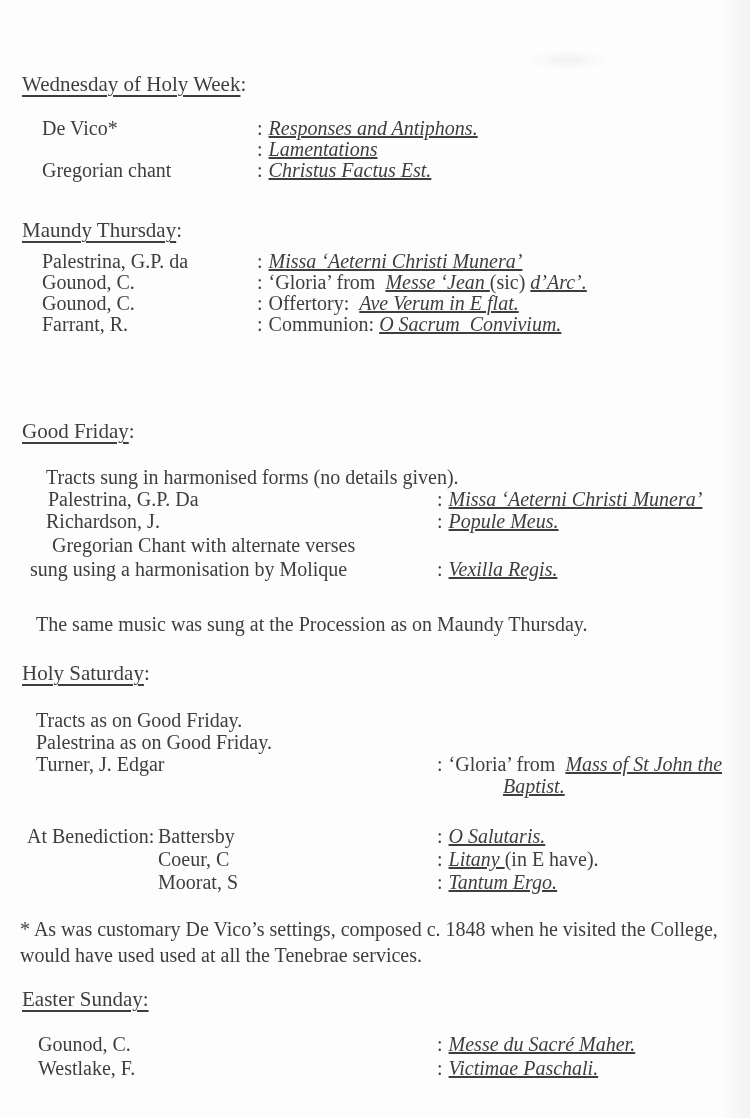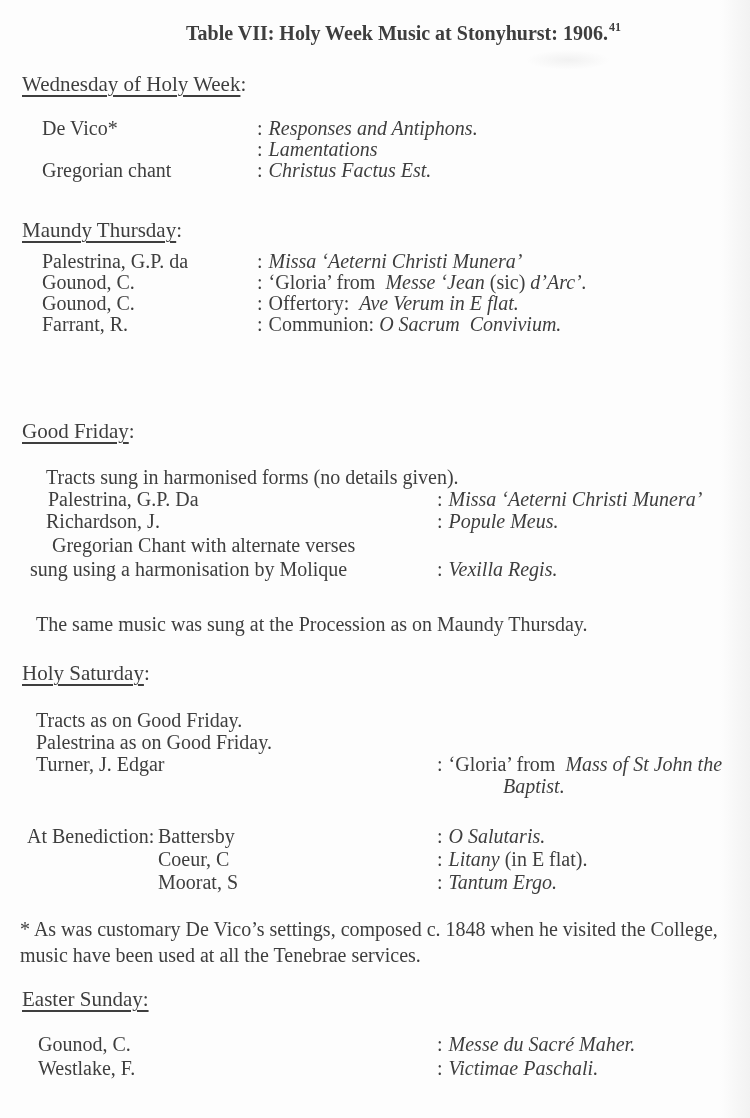--- a/index.html
+++ b/index.html
@@ -17,32 +17,31 @@
   }
   .title{
     position:absolute; left:186px; top:21px;
     font-weight:bold; font-size:20px; white-space:pre;
   }
   .title sup{font-size:12px; position:relative; top:-1px; margin-left:1px;}
   .row{position:absolute; left:0; width:100%; height:22px; line-height:22px;}
   .cell{position:absolute; top:0; white-space:pre;}
   .h{font-size:21px; line-height:24px;}
   .u{text-decoration:underline; text-underline-offset:4px; text-decoration-thickness:1.5px;}
-  .it{font-style:italic;}
+  .it{font-style:italic;text-decoration:underline;}
   .sep{margin-right:6px;}
   .line2{display:block; line-height:22px;}
   .fn{position:absolute; left:20px; top:916px; line-height:26px;}
   .fn div{white-space:pre;}
 </style>
 </head>
 <body>
 
 <div class="page">
 
-  <div class="title"><span>Table VII: Holy Week Music at Stonyhurst: 1906.</span><sup>41</sup></div>
 
   <div class="row h" style="top:72px">
       <span class="cell" style="left:22px"><span class="u">Wednesday of Holy Week</span><span>:</span></span>
     </div>
 
   <div class="row" style="top:117px">
       <span class="cell" style="left:42px">De Vico*</span>
       <span class="cell" style="left:257px"><span class="sep">:</span><span class="it">Responses and Antiphons.</span></span>
     </div>
 
@@ -129,31 +128,31 @@
     </div>
 
   <div class="row" style="top:825px">
       <span class="cell" style="left:27px">At Benediction:</span>
       <span class="cell" style="left:158px">Battersby</span>
       <span class="cell" style="left:437px"><span class="sep">:</span><span class="it">O Salutaris.</span></span>
     </div>
 
   <div class="row" style="top:848px">
       <span class="cell" style="left:158px">Coeur, C</span>
-      <span class="cell" style="left:437px"><span class="sep">:</span><span class="it">Litany </span><span>(in E flat).</span></span>
+      <span class="cell" style="left:437px"><span class="sep">:</span><span class="it">Litany </span><span>(in E have).</span></span>
     </div>
 
   <div class="row" style="top:871px">
       <span class="cell" style="left:158px">Moorat, S</span>
       <span class="cell" style="left:437px"><span class="sep">:</span><span class="it">Tantum Ergo.</span></span>
     </div>
 
   <div class="fn">
     <div>* As was customary De Vico’s settings, composed c. 1848 when he visited the College,</div>
-    <div>music have been used at all the Tenebrae services.</div>
+    <div>would have used used at all the Tenebrae services.</div>
   </div>
 
   <div class="row h" style="top:987px">
       <span class="cell" style="left:22px"><span class="u">Easter Sunday:</span></span>
     </div>
 
   <div class="row" style="top:1033px">
       <span class="cell" style="left:38px">Gounod, C.</span>
       <span class="cell" style="left:437px"><span class="sep">:</span><span class="it">Messe du Sacré Maher.</span></span>
     </div>

